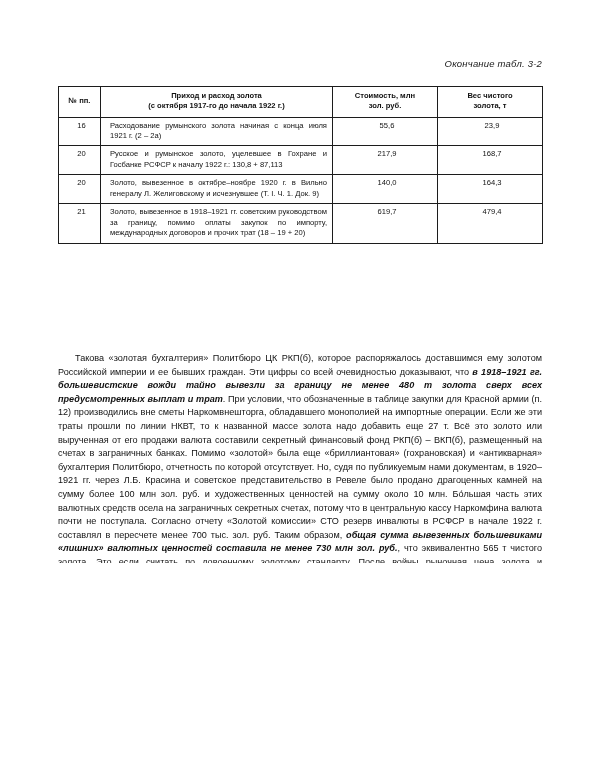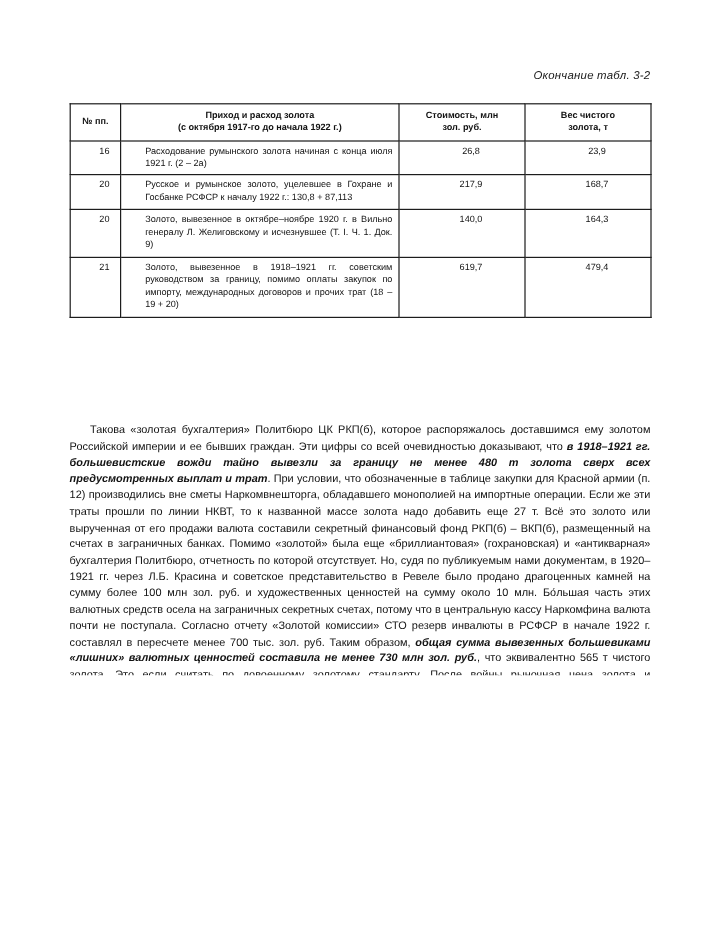--- a/index.html
+++ b/index.html
@@ -42,21 +42,21 @@
   }
   table.gold-table {
     border-collapse: collapse;
     width: 484px;
     table-layout: fixed;
   }
   table.gold-table td,
   table.gold-table th {
     border: 1px solid #1c1c1c;
     vertical-align: top;
-    padding: 3px 5px 4px 20px;
+    padding: 3px 5px 4px 9px;
     font-size: 7.6px;
     line-height: 1.38;
   }
   table.gold-table thead th {
     text-align: center;
     font-weight: bold;
     vertical-align: middle;
     padding: 4px 4px 5px 4px;
     line-height: 1.35;
   }
@@ -184,21 +184,21 @@
           <th>
             <div>Вес чистого</div>
             <div>золота, т</div>
           </th>
         </tr>
       </thead>
       <tbody>
         <tr>
           <td class="num">16</td>
           <td class="desc">Расходование румынского золота начиная с конца июля 1921 г. (2 – 2а)</td>
-          <td class="val">26,8</td>
+          <td class="val">55,6</td>
           <td class="val">23,9</td>
         </tr>
         <tr>
           <td class="num">20</td>
           <td class="desc">Русское и румынское золото, уцелевшее в Гохране и Госбанке РСФСР к началу 1922 г.: 130,8 + 87,113</td>
           <td class="val">217,9</td>
           <td class="val">168,7</td>
         </tr>
         <tr>
           <td class="num">20</td>

